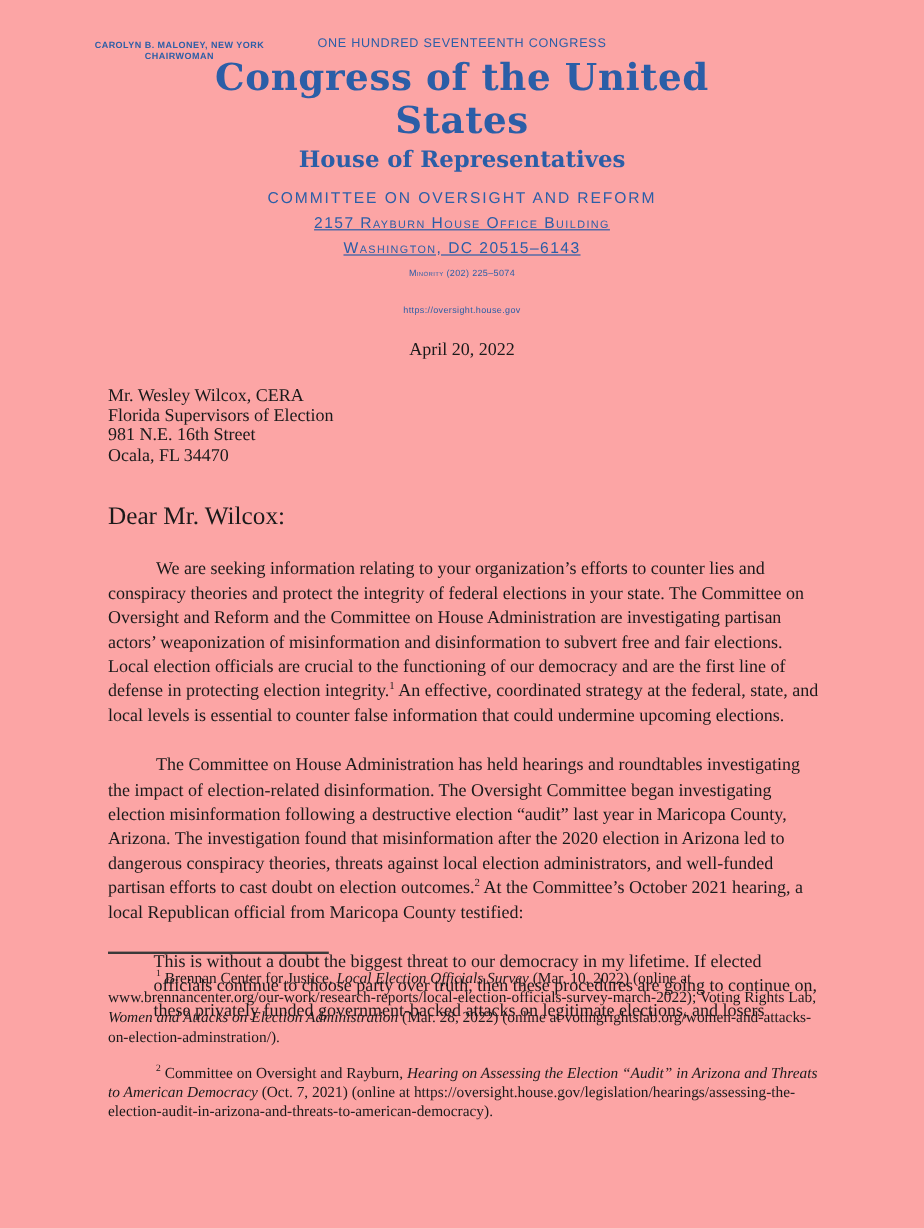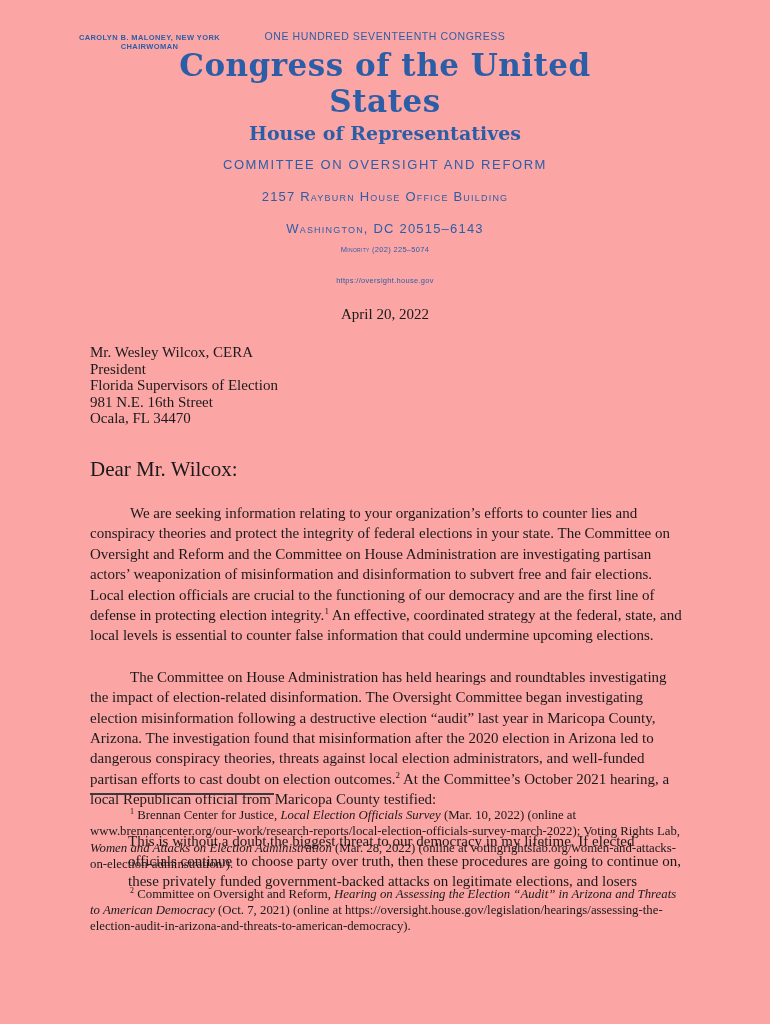--- a/index.html
+++ b/index.html
@@ -34,21 +34,21 @@
   .chamber-title {
     font-family: "DejaVu Serif", serif;
     font-size: 19px; font-weight: 700; margin-top: 3px;
   }
   .committee-name {
     font-family: "Liberation Sans", sans-serif;
     font-size: 13px; letter-spacing: 1.6px; margin-top: 13px; font-weight: 400;
   }
   .committee-line {
     font-family: "Liberation Sans", sans-serif;
-    font-variant: small-caps; font-size: 13px; letter-spacing: 1.2px; margin-top: 17px;
+    font-variant: small-caps; font-size: 13px; letter-spacing: 1.2px; margin-top: 6px; text-decoration: underline;
   }
   .phones {
     margin-top: 9px; font-family: "Liberation Sans", sans-serif;
     font-variant: small-caps; font-size: 7.5px; line-height: 9px; letter-spacing: 0.3px;
   }
   .website {
     margin-top: 22px; font-family: "Liberation Sans", sans-serif;
     font-size: 7.5px; letter-spacing: 0.3px;
   }
   
@@ -91,33 +91,32 @@
         <div>Minority (202) 225–5074</div>
       </div>
       <div class="website">https://oversight.house.gov</div>
     </div>
   </div>
 
   <div class="letter-date">April 20, 2022</div>
 
   <div class="recipient">
     <div>Mr. Wesley Wilcox, CERA</div>
-    <div>President</div>
     <div>Florida Supervisors of Election</div>
     <div>981 N.E. 16th Street</div>
     <div>Ocala, FL 34470</div>
   </div>
 
   <div class="salutation">Dear Mr. Wilcox:</div>
 
   <div class="para"><span>We are seeking information relating to your organization’s efforts to counter lies and conspiracy theories and protect the integrity of federal elections in your state.  The Committee on Oversight and Reform and the Committee on House Administration are investigating partisan actors’ weaponization of misinformation and disinformation to subvert free and fair elections.  Local election officials are crucial to the functioning of our democracy and are the first line of defense in protecting election integrity.</span><sup class="fn-ref">1</sup><span> An effective, coordinated strategy at the federal, state, and local levels is essential to counter false information that could undermine upcoming elections.</span></div>
 
   <div class="para"><span>The Committee on House Administration has held hearings and roundtables investigating the impact of election-related disinformation.  The Oversight Committee began investigating election misinformation following a destructive election “audit” last year in Maricopa County, Arizona.  The investigation found that misinformation after the 2020 election in Arizona led to dangerous conspiracy theories, threats against local election administrators, and well-funded partisan efforts to cast doubt on election outcomes.</span><sup class="fn-ref">2</sup><span> At the Committee’s October 2021 hearing, a local Republican official from Maricopa County testified:</span></div>
 
   <div class="quote">This is without a doubt the biggest threat to our democracy in my lifetime.  If elected officials continue to choose party over truth, then these procedures are going to continue on, these privately funded government-backed attacks on legitimate elections, and losers</div>
 
   <div class="footnote-area">
     <div class="fn-rule"></div>
     <div class="footnote"><sup>1</sup><span> Brennan Center for Justice, </span><i>Local Election Officials Survey</i><span> (Mar. 10, 2022) (online at www.brennancenter.org/our-work/research-reports/local-election-officials-survey-march-2022); Voting Rights Lab, </span><i>Women and Attacks on Election Administration</i><span> (Mar. 28, 2022) (online at votingrightslab.org/women-and-attacks-on-election-adminstration/).</span></div>
-    <div class="footnote"><sup>2</sup><span> Committee on Oversight and Reform, </span><i>Hearing on Assessing the Election “Audit” in Arizona and Threats to American Democracy</i><span> (Oct. 7, 2021) (online at https://oversight.house.gov/legislation/hearings/assessing-the-election-audit-in-arizona-and-threats-to-american-democracy).</span><i></i><span></span></div>
+    <div class="footnote"><sup>2</sup><span> Committee on Oversight and Rayburn, </span><i>Hearing on Assessing the Election “Audit” in Arizona and Threats to American Democracy</i><span> (Oct. 7, 2021) (online at https://oversight.house.gov/legislation/hearings/assessing-the-election-audit-in-arizona-and-threats-to-american-democracy).</span><i></i><span></span></div>
   </div>
 
 </div>
 
 </body></html>

